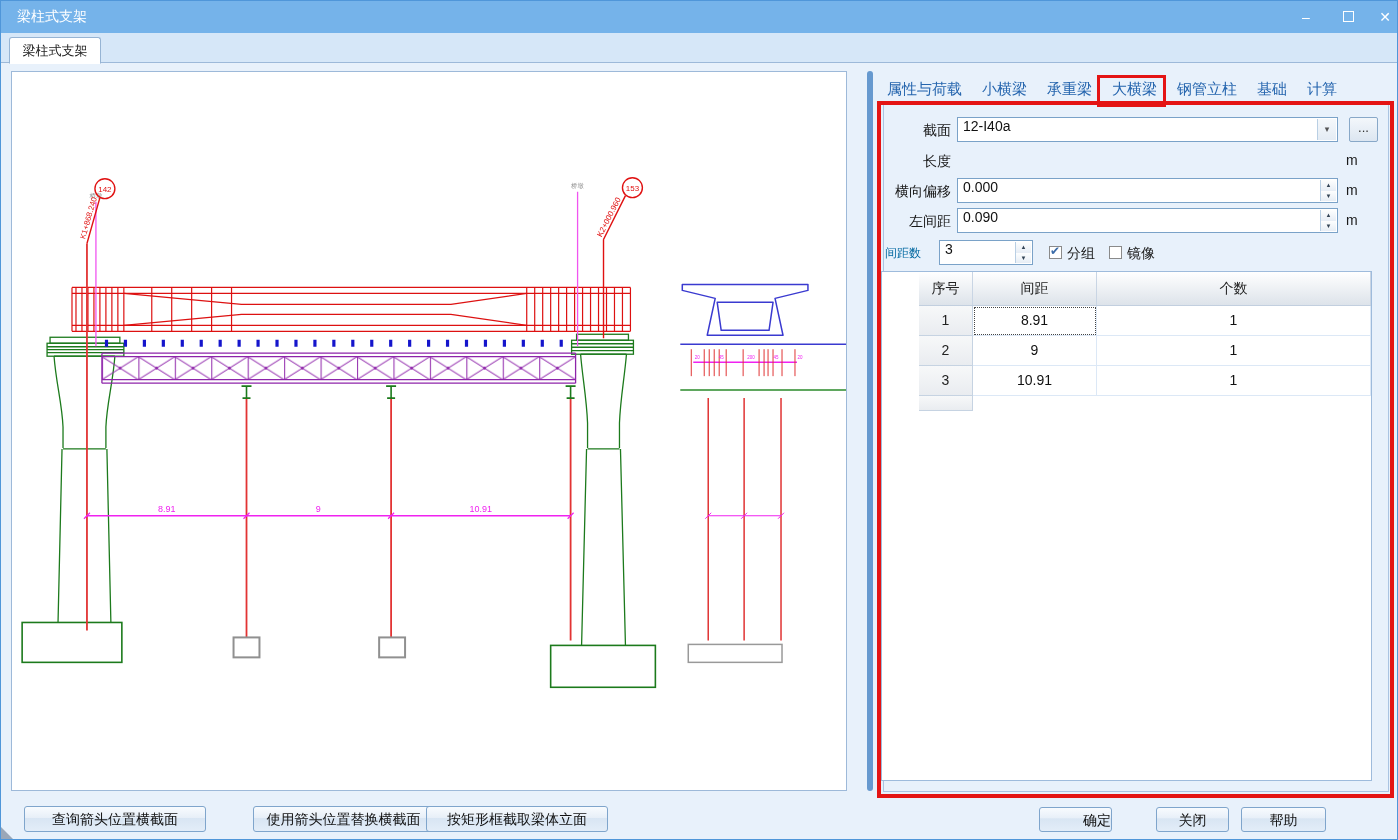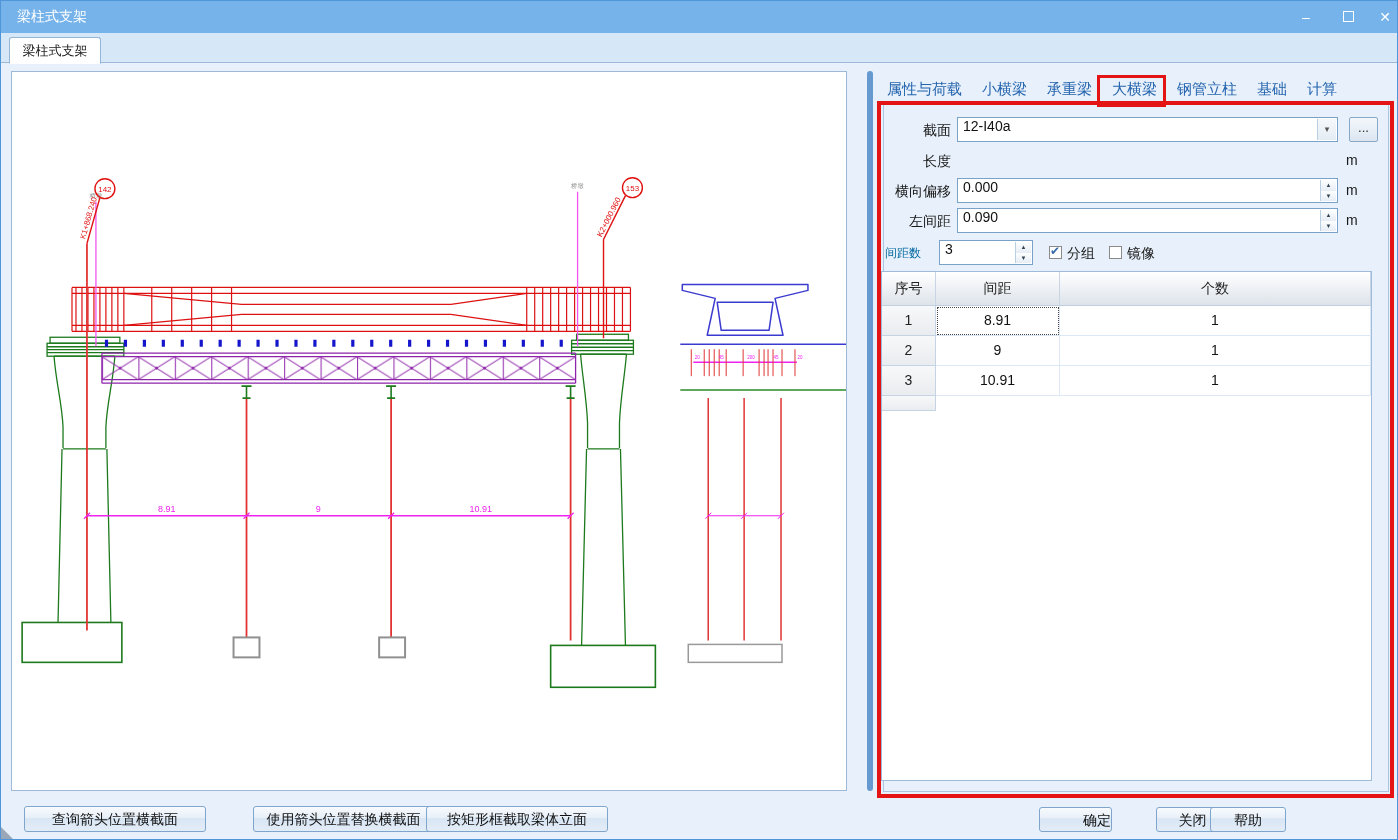--- a/index.html
+++ b/index.html
@@ -24,21 +24,21 @@
   .finput{left:956px;width:381px;height:25px;background:#fff;border:1px solid #7aa2c8;font-size:14px;color:#111;padding:0 20px 0 5px;}
   .unit{left:1345px;font-size:14px;color:#1a1a1a;}
   .spin{position:absolute;right:1px;top:1px;width:16px;height:21px;border-left:1px solid #b9cfe4;display:flex;flex-direction:column;}
   .spin span{flex:1;font-size:6px;color:#345;text-align:center;line-height:10px;background:linear-gradient(#fdfefe,#e6edf5);}
   .combo-arrow{position:absolute;right:1px;top:1px;width:19px;height:21px;border-left:1px solid #b9cfe4;background:linear-gradient(#f5f8fb,#e4ecf4);font-size:9px;color:#555;text-align:center;line-height:21px;}
   .smallbtn{left:1348px;width:29px;height:25px;background:linear-gradient(#f3f7fb,#dce6f1);border:1px solid #88a8c8;border-radius:2px;font-size:13px;color:#333;text-align:center;line-height:20px;}
   .cb{width:13px;height:13px;background:#fff;border:1px solid #8a8a8a;position:absolute;}
   .cb.checked::after{content:"\2714";position:absolute;left:0px;top:-3px;font-size:12px;color:#3a6ba8;}
   .cblabel{font-size:14px;color:#1a1a1a;}
   
-  #grid{left:880px;top:270px;width:491px;height:510px;background:#fff;border:1px solid #9ebbdc;}
+  #grid{left:880px;top:270px;width:491px;height:510px;background:#fff;border:1px solid #9ebbdc;padding-left:37px;}
   .g-head{display:grid;grid-template-columns:54px 124px 1fr;height:34px;background:linear-gradient(#ffffff,#dde3ea);border-bottom:1px solid #c2cfdf;}
   .g-head div{border-right:1px solid #c9d5e4;font-size:14px;color:#222;text-align:center;line-height:33px;}
   .g-row{display:grid;grid-template-columns:54px 124px 1fr;height:30px;}
   .g-idx{background:linear-gradient(#f7f8f9,#e9ecf0);border-right:1px solid #c6d3e2;border-bottom:1px solid #c6d3e2;font-size:14px;color:#222;text-align:center;line-height:29px;}
   .g-cell{border-right:1px solid #dce8f6;border-bottom:1px solid #dce8f6;font-size:14px;color:#111;text-align:center;line-height:29px;position:relative;}
   .g-sel{outline:1px dotted #444;outline-offset:-2px;}
   .g-idx-empty{width:54px;height:15px;background:linear-gradient(#f7f8f9,#e9ecf0);border-right:1px solid #c6d3e2;border-bottom:1px solid #c6d3e2;}
   
   .btn{height:26px;background:linear-gradient(#f8fbfe,#e7eff8 45%,#d8e5f3 46%,#e3edf8);border:1px solid #7fa5cc;border-radius:3px;font-size:14px;color:#111;text-align:center;line-height:24px;top:805px;}
   
@@ -237,16 +237,16 @@
   </div>
 
   <div class="abs redbox" style="left:1096px;top:74px;width:69px;height:32px;border-width:3px;"></div>
   <div class="abs redbox" style="left:876px;top:100px;width:517px;height:697px;"></div>
 
   <div class="abs btn" style="left:23px;width:182px;">查询箭头位置横截面</div>
   <div class="abs btn" style="left:224px;width:181px;margin-left:28px;">使用箭头位置替换横截面</div>
   <div class="abs btn" style="left:425px;width:182px;">按矩形框截取梁体立面</div>
   <div class="abs btn" style="left:1038px;width:73px;top:806px;height:25px;text-align:right;">确定</div>
   <div class="abs btn" style="left:1155px;width:73px;top:806px;height:25px;">关闭</div>
-  <div class="abs btn" style="left:1209px;width:76px;top:806px;height:25px;">帮助</div>
+  <div class="abs btn" style="left:1240px;width:85px;top:806px;height:25px;">帮助</div>
 
   <div class="abs" id="grip"></div>
 </div>
 
 </body></html>

